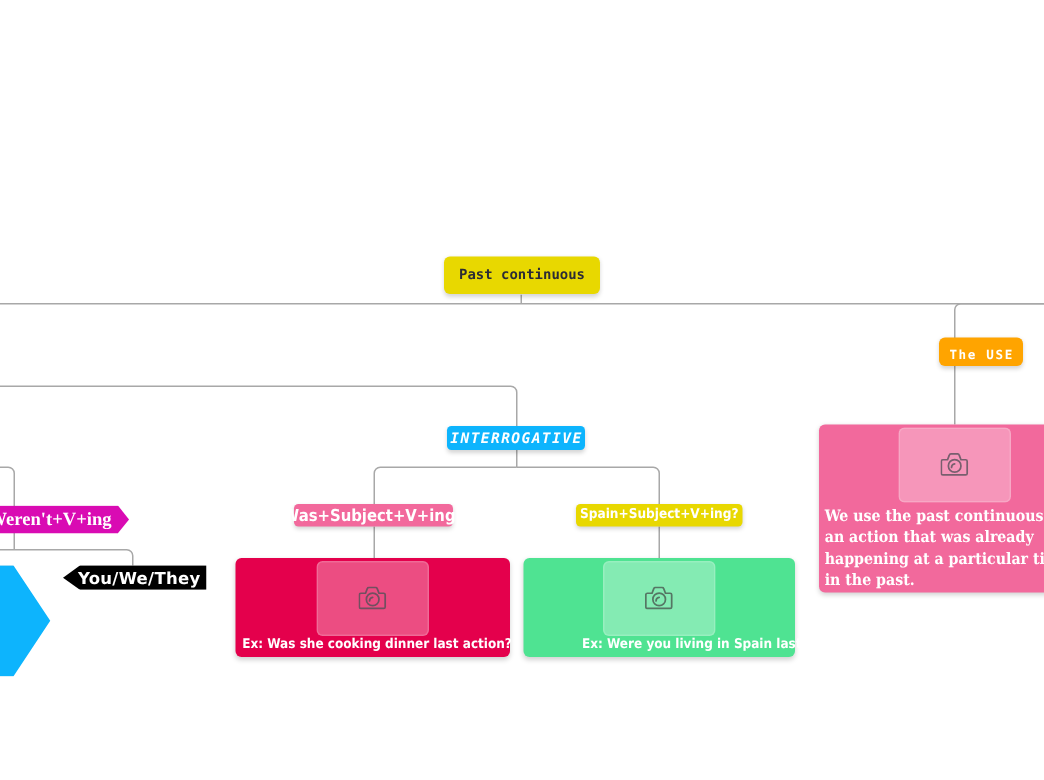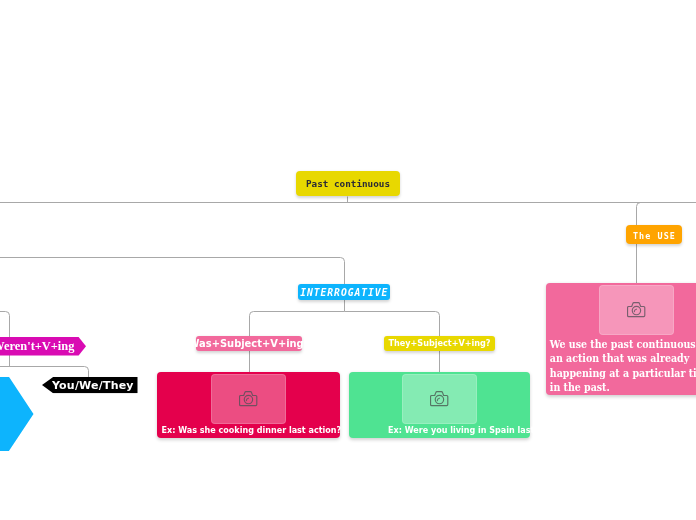--- a/index.html
+++ b/index.html
@@ -115,21 +115,21 @@
 
   <div class="node" id="node-interrogative">
     <span>INTERROGATIVE</span>
   </div>
 
   <div class="node" id="node-was">
     <span>Was+Subject+V+ing?</span>
   </div>
 
   <div class="node" id="node-were">
-    <span>They+Subject+V+ing?</span>
+    <span>Spain+Subject+V+ing?</span>
   </div>
 
   <div class="arrow" id="node-werent">
     <span>Weren't+V+ing</span>
   </div>
 
   <div class="arrow" id="node-youwethey">
     <span>You/We/They</span>
   </div>
 

